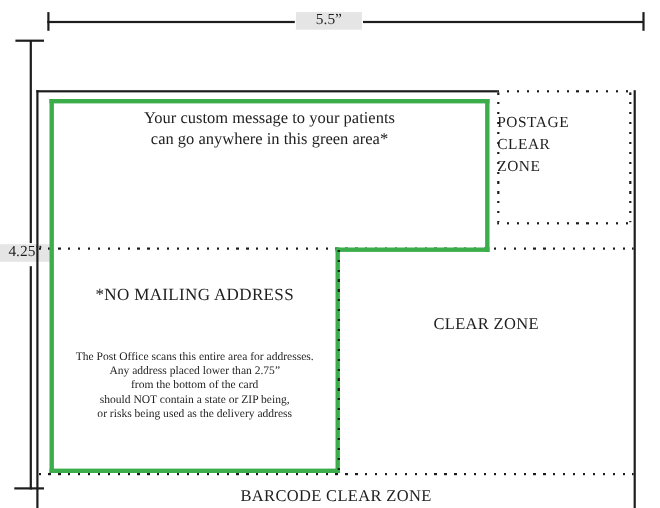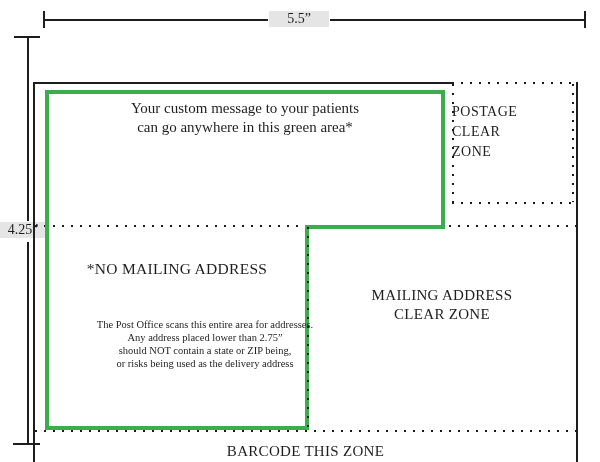--- a/index.html
+++ b/index.html
@@ -14,21 +14,21 @@
   
   .dot-h{height:2px;background:repeating-linear-gradient(90deg,#1a1a1a 0 2px,transparent 2px 9px);}
   .dot-v{width:2px;background:repeating-linear-gradient(180deg,#1a1a1a 0 2px,transparent 2px 9px);}
   
   .green{background:#3bae4b;}
   .dim-label{font-size:14px;text-align:center;background:#e5e5e5;}
   .card{position:absolute;left:33px;top:38px;width:545px;height:359px;margin-top:44px;}
   .msg{font-size:15px;line-height:19px;text-align:center;}
   .postage{font-size:14px;line-height:20px;letter-spacing:.5px;}
   .heading{font-size:15.5px;line-height:21px;text-align:center;letter-spacing:.3px;}
-  .fine{font-size:10.5px;line-height:13px;text-align:center;padding-left:28px;}
+  .fine{font-size:10.5px;line-height:13px;text-align:center;}
   .mailing{font-size:15px;line-height:19px;text-align:center;letter-spacing:.3px;}
   .barcode{font-size:15px;text-align:center;letter-spacing:.3px;}
   .z1{z-index:1}.z2{z-index:2}.z3{z-index:3}.z4{z-index:4}
 </style>
 </head>
 <body>
 
 <div class="canvas">
 
   <div class="abs hline" style="left:43px;top:19px;width:225px;"></div>
@@ -79,25 +79,25 @@
       <div>ZONE</div>
     </div>
 
     <div class="abs heading z4" style="left:16px;top:176px;width:256px;">
       <div>*NO MAILING ADDRESS</div>
     </div>
 
     <div class="abs fine z4" style="left:16px;top:236px;width:256px;">
       <div>The Post Office scans this entire area for addresses.</div>
       <div>Any address placed lower than 2.75”</div>
+      <div>from the bottom of the card</div>
       <div>should NOT contain a state or ZIP being,</div>
       <div>or risks being used as the delivery address</div>
     </div>
 
     <div class="abs mailing z4" style="left:276px;top:204px;width:266px;">
-      <div>MAILING ADDRESS</div>
       <div>CLEAR ZONE</div>
     </div>
 
-    <div class="abs barcode z4" style="left:2px;top:361px;width:541px;">BARCODE THIS ZONE</div>
+    <div class="abs barcode z4" style="left:2px;top:361px;width:541px;">BARCODE CLEAR ZONE</div>
   </div>
 
 </div>
 
 </body></html>

